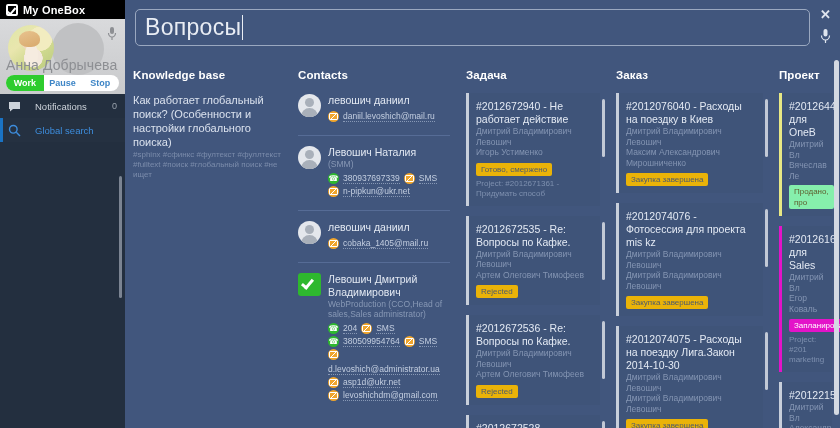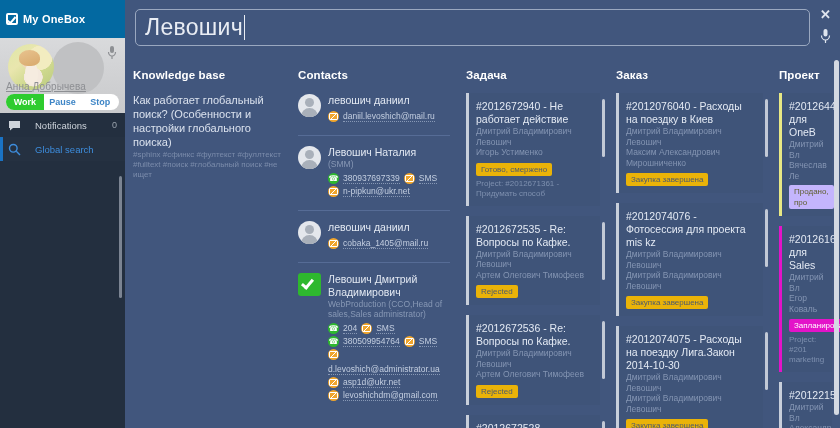--- a/index.html
+++ b/index.html
@@ -11,21 +11,21 @@
   }
   #app { position: relative; width: 840px; height: 428px; }
 
   
   #sidebar {
     position: absolute; left: 0; top: 0; width: 125px; height: 428px;
     background: #232f3f;
     z-index: 40;
   }
   #sb-header {
-    height: 38px; background: #0369a1;
+    height: 19px; background: #000000;
     display: flex; align-items: center; gap: 5px; padding-left: 6px;
   }
   .chk-box {
     width: 12px; height: 12px; border: 2px solid #ffffff; border-radius: 2px;
     position: relative; flex: 0 0 auto;
   }
   .chk-box:after {
     content: ""; position: absolute; left: 1px; top: 0px;
     width: 3px; height: 7px; border: solid #fff; border-width: 0 2px 2px 0;
     transform: rotate(40deg);
@@ -55,23 +55,22 @@
     background:linear-gradient(160deg,#e8c38f,#d8a96c); border-radius:50% 50% 42% 42%;
   }
   #avatar-shadow {
     position: absolute; left: 52px; top: 4px; width: 52px; height: 52px;
     border-radius: 50%; background: #c0c1c3; z-index: 0;
   }
   #mic-profile {
     position: absolute; right: 8px; top: 7px; width: 10px; height: 16px; z-index: 3;
   }
   #profile-name {
-    position: absolute; left: 6px; bottom: 21px; font-size: 10px; color: #8d8f93;
+    position: absolute; left: 6px; bottom: 21px; font-size: 14px; color: #8d8f93;
     letter-spacing: .1px;
-    text-decoration: underline;
   }
   #wps {
     position: absolute; left: 6px; bottom: 3px; display: flex;
     width: 113px; height: 16px; border-radius: 8px; overflow: hidden;
     background: #fff;
   }
   #wps div {
     flex: 1; display: flex; align-items: center; justify-content: center;
     font-size: 9px; color: #3d85c6; font-weight: bold;
   }
@@ -190,21 +189,21 @@
   .card.y { border-left-color: #e8e884; }
   .card.m { border-left-color: #e313c9; }
   .card-gap { height: 9px; }
   .c-title { color: #e4eaf4; font-size: 10.5px; line-height: 13px; }
   .c-people { color: #8495b3; font-size: 8.5px; line-height: 10.5px; }
   .badge {
     display: inline-block; margin-top: 4px;
     background: #eab308; color: #4d5a6e; font-size: 8px;
     padding: 1px 5px; border-radius: 2px; line-height: 11px;
   }
-  .badge.y { background: #c4b5fd; color: #5e5e2e; }
+  .badge.y { background: #86efac; color: #5e5e2e; }
   .badge.m { background: #e313c9; color: #fff; }
   .c-proj { color: #7e90af; font-size: 8px; line-height: 10px; margin-top: 3px; }
   .card-sb {
     position: absolute; right: -5px; top: 6px; width: 3px; height: 58px;
     background: #c2c9d6; border-radius: 2px;
   }
   .page-sb {
     position: absolute; right: 1px; top: 60px; width: 5px; height: 355px;
     background: #d4d9e2; border-radius: 3px; z-index: 50;
   }
@@ -254,21 +253,21 @@
         </svg>
       </span>
       <span>Global search</span>
     </div>
 
     <div id="sb-scroll"></div>
   </div>
 
   <div id="topbar">
     <div id="search-wrap">
-      <span id="search-value">Левошич</span>
+      <span id="search-value">Вопросы</span>
       <span id="caret"></span>
     </div>
     <div id="btn-close">✕</div>
     <svg id="btn-mic" viewBox="0 0 11 17">
       <rect x="3.5" y="1" width="4" height="7.5" rx="2" fill="#dfe5ef"></rect>
       <path d="M1.5 7.5 A4 4.5 0 0 0 9.5 7.5" stroke="#dfe5ef" stroke-width="1.2" fill="none"></path>
       <line x1="5.5" y1="12" x2="5.5" y2="15" stroke="#dfe5ef" stroke-width="1.2"></line>
     </svg>
   </div>
 

